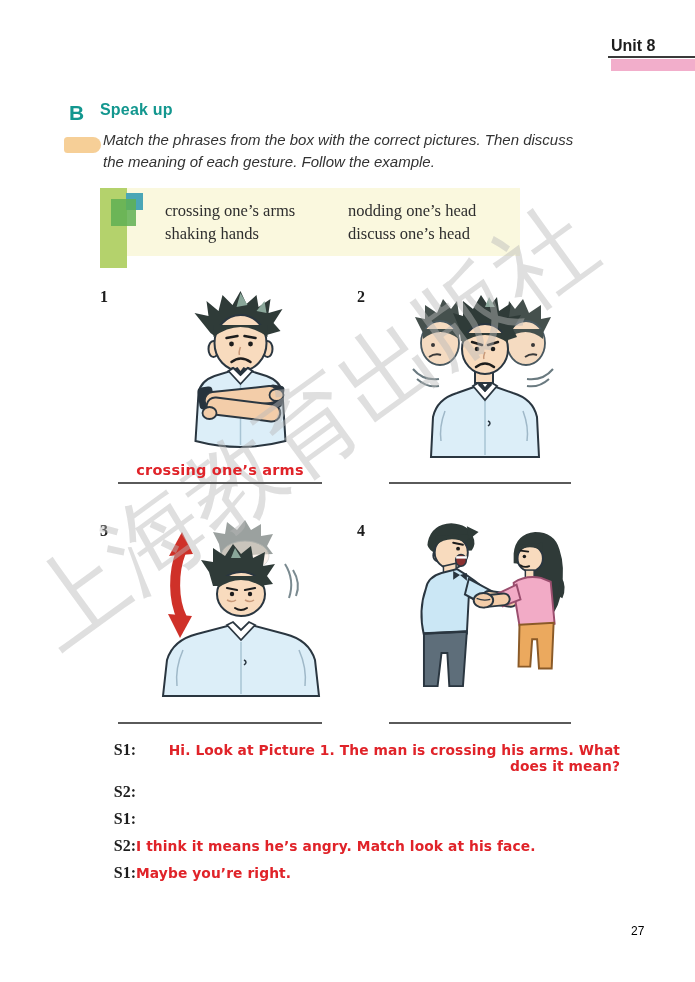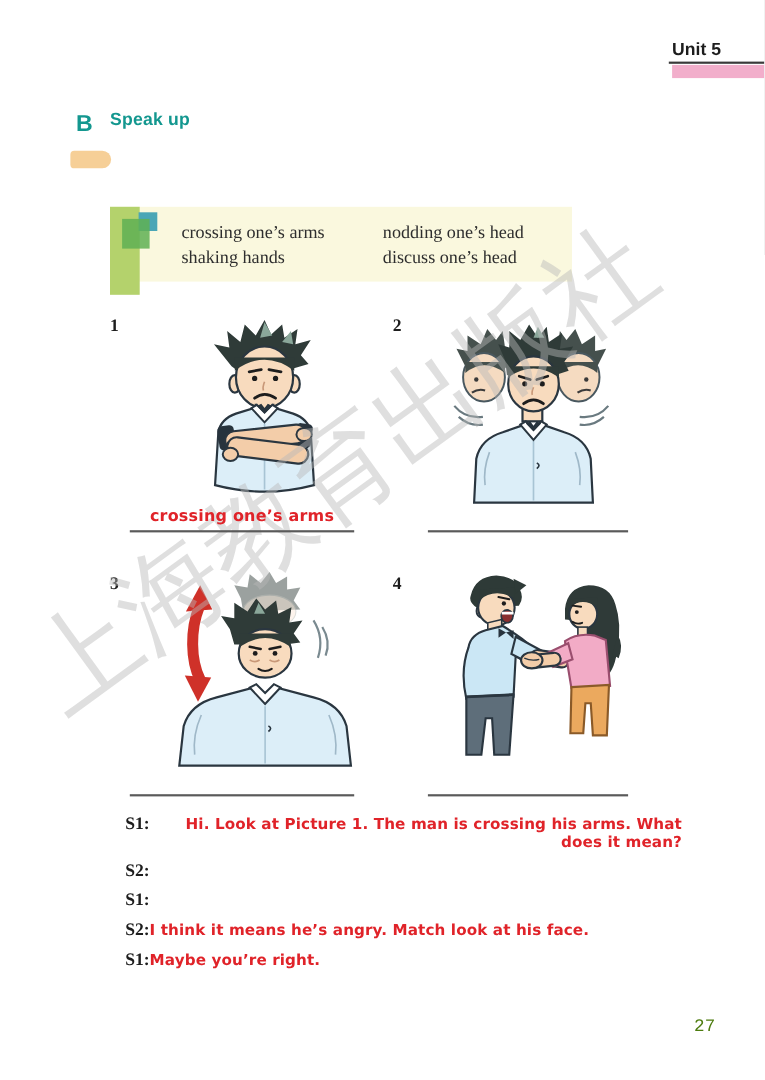--- a/index.html
+++ b/index.html
@@ -64,35 +64,36 @@
     font-family:"DejaVu Sans",sans-serif;
   }
   
   .watermark{
     position:absolute;left:78px;top:548px;z-index:3;pointer-events:none;
     font-size:96px;color:#b9b9b9;opacity:.45;white-space:nowrap;
     transform:rotate(-36deg);transform-origin:0 100%;
     font-family:"DejaVu Sans",sans-serif;
   }
   
-  .page-number{position:absolute;left:631px;top:924px;font-size:16px;color:#4d7c0f;font-family:Liberation Mono, monospace;}
+  .page-number{position:absolute;left:631px;top:924px;font-size:12px;color:#000000;}
 </style>
 </head>
 <body>
 
 <div class="page">
 
-  <div class="unit-label">Unit 5</div>
+  <div class="unit-label">Unit 8</div>
   <div class="unit-rule"></div>
   <div class="unit-bar"></div>
 
   <div class="sec-letter">B</div>
   <div class="sec-title">Speak up</div>
 
   <div class="bullet"></div>
+  <p class="instructions">Match the phrases from the box with the correct pictures. Then discuss the meaning of each gesture. Follow the example.</p>
 
   <div class="phrase-box">
     <div class="box-bar"></div>
     <div class="box-sq-teal"></div>
     <div class="box-sq-green"></div>
     <div class="phrase-grid">
       <span>crossing one’s arms</span>
       <span>nodding one’s head</span>
       <span>shaking hands</span>
       <span>discuss one’s head</span>

